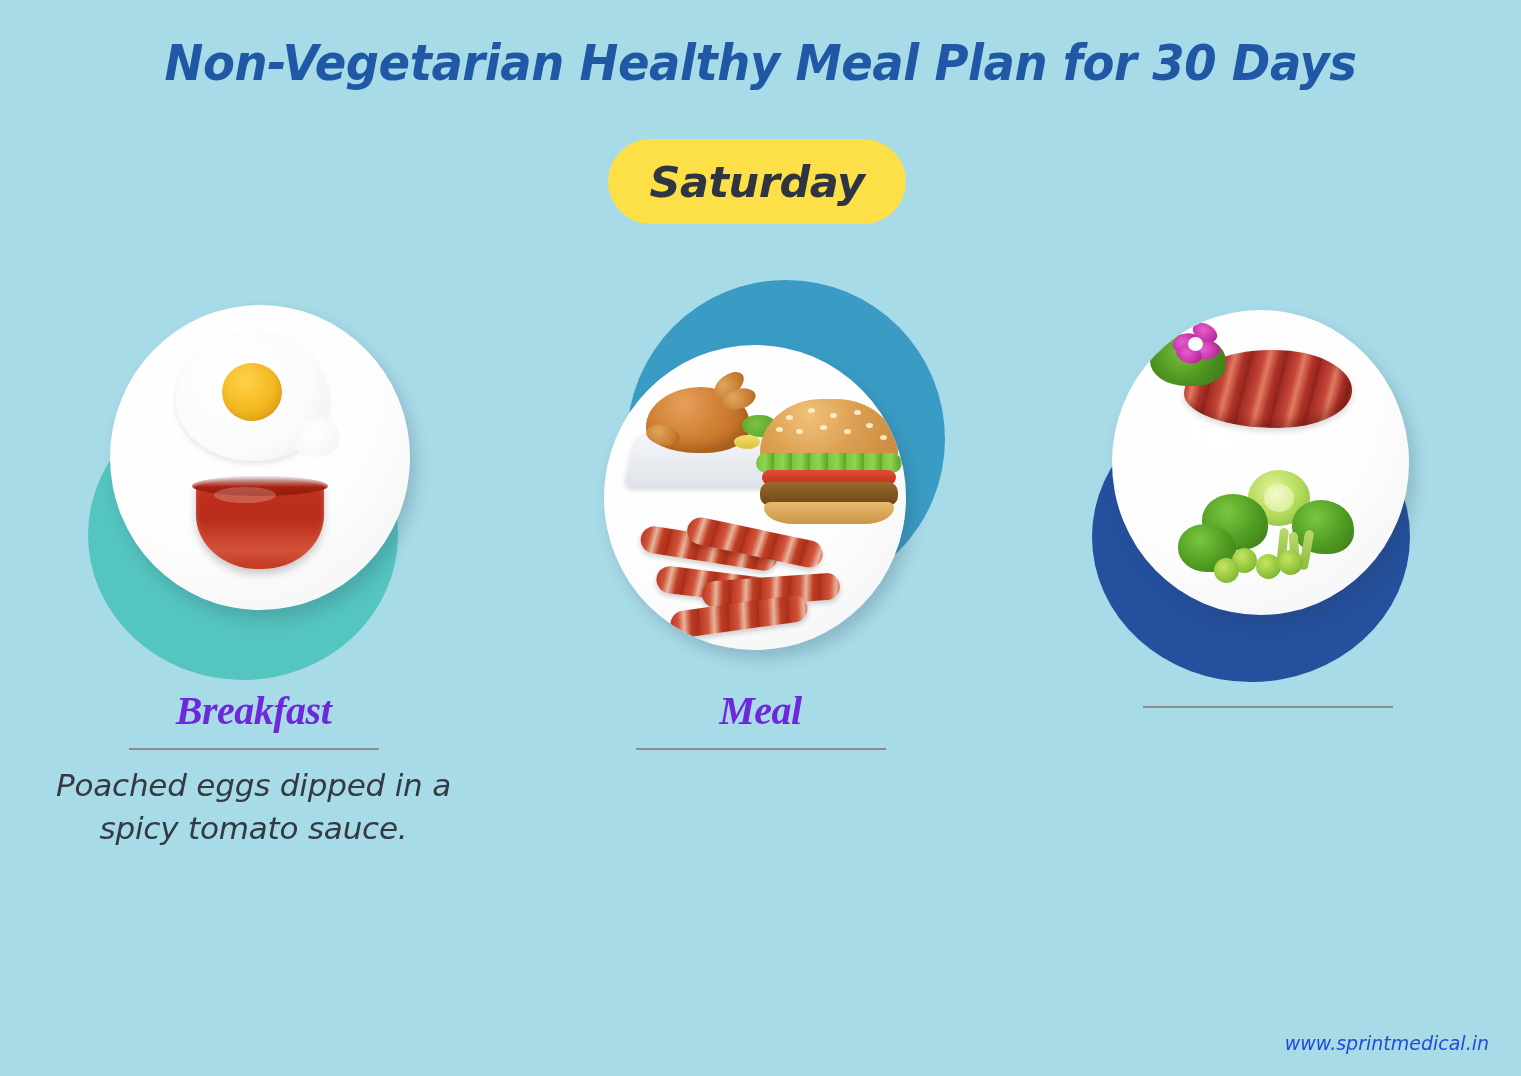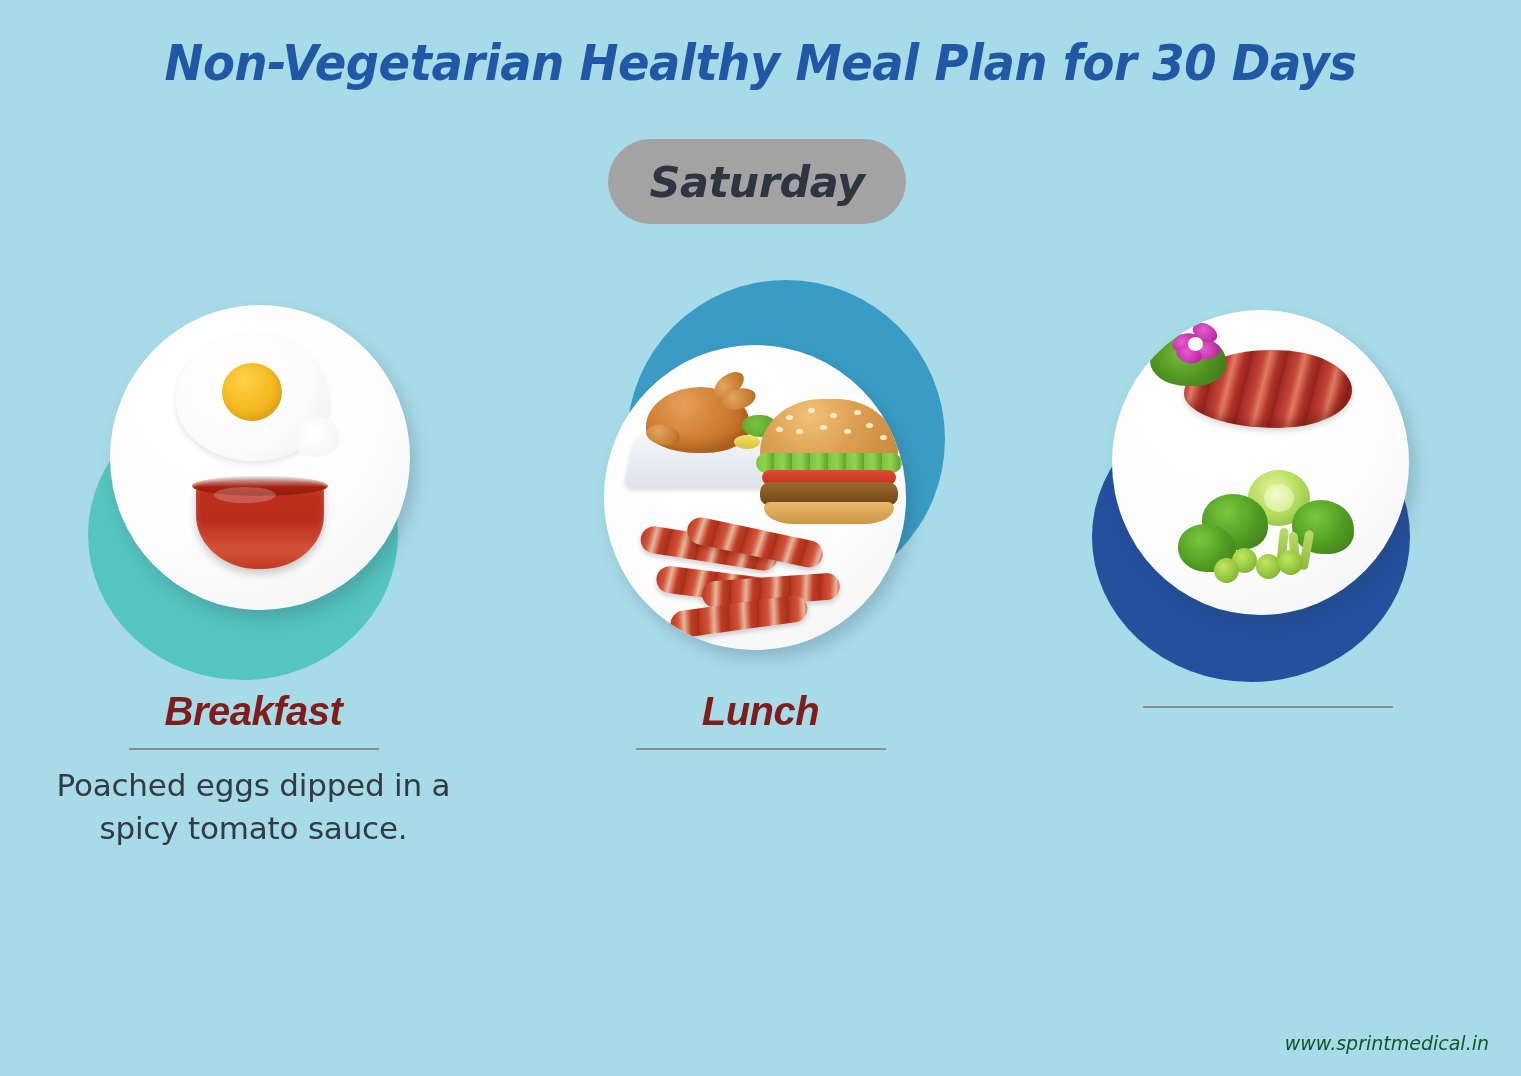--- a/index.html
+++ b/index.html
@@ -32,21 +32,21 @@
     transform: scaleX(0.93);
   }
 
   
   .day-badge {
     position: absolute;
     top: 139px;
     left: 608px;
     width: 298px;
     height: 85px;
-    background: #a3a3a3;
+    background: #fde047;
     border-radius: 44px;
     display: flex;
     align-items: center;
     justify-content: center;
   }
   .day-badge-label {
     font-family: "DejaVu Sans", sans-serif;
     font-size: 43px;
     font-weight: bold;
     font-style: italic;
@@ -297,54 +297,55 @@
 
   
   .meal-caption {
     position: absolute;
     left: 0;
     width: 100%;
     top: 410px;
     text-align: center;
   }
   .meal-title {
-    font-family: Liberation Sans, sans-serif;
+    font-family: Liberation Serif, serif;
     font-size: 40px;
     font-weight: bold;
     font-style: italic;
-    color: #7f1d1d;
+    color: #6d28d9;
     letter-spacing: -0.5px;
     line-height: 1.05;
   }
   .meal-divider {
     width: 250px;
     height: 2px;
     background: #8d8d8d;
     margin: 16px auto 14px auto;
     border: 0;
   }
   .meal-desc {
     font-family: "DejaVu Sans", sans-serif;
     font-size: 31px;
+    font-style: italic;
     color: #333a42;
     line-height: 1.38;
     width: 430px;
     margin: 0 auto;
     letter-spacing: -0.2px;
   }
 
   
   .watermark {
     position: absolute;
     right: 32px;
     bottom: 22px;
     font-family: "DejaVu Sans", sans-serif;
     font-size: 19px;
     font-style: italic;
-    color: #14532d;
+    color: #1d4ed8;
   }
 </style>
 </head>
 <body>
 
 <div class="page-title">Non-Vegetarian Healthy Meal Plan for 30 Days</div>
 
 <div class="day-badge">
   <span class="day-badge-label">Saturday</span>
 </div>
@@ -412,21 +413,21 @@
           <div class="bacon" style="left:0px;  top:6px;  transform:rotate(9deg);"></div>
           <div class="bacon" style="left:46px; top:0px;  transform:rotate(12deg);"></div>
           <div class="bacon" style="left:16px; top:44px; transform:rotate(7deg);"></div>
           <div class="bacon" style="left:62px; top:48px; transform:rotate(-4deg);"></div>
           <div class="bacon" style="left:30px; top:74px; transform:rotate(-8deg);"></div>
         </div>
       </div>
     </div>
 
     <div class="meal-caption">
-      <div class="meal-title">Lunch</div>
+      <div class="meal-title">Meal</div>
       <hr class="meal-divider">
     </div>
   </div>
 
   <div class="meal-col">
     <div class="plate-stack">
       <div class="accent-circle" style="left:78px; top:112px; width:318px; height:290px; background:#24509e;"></div>
       <div class="plate" style="left:98px; top:30px; width:297px; height:305px;">
         <div class="food" style="left:72px; top:40px; width:168px; height:78px;">
           <div class="kale"></div>

